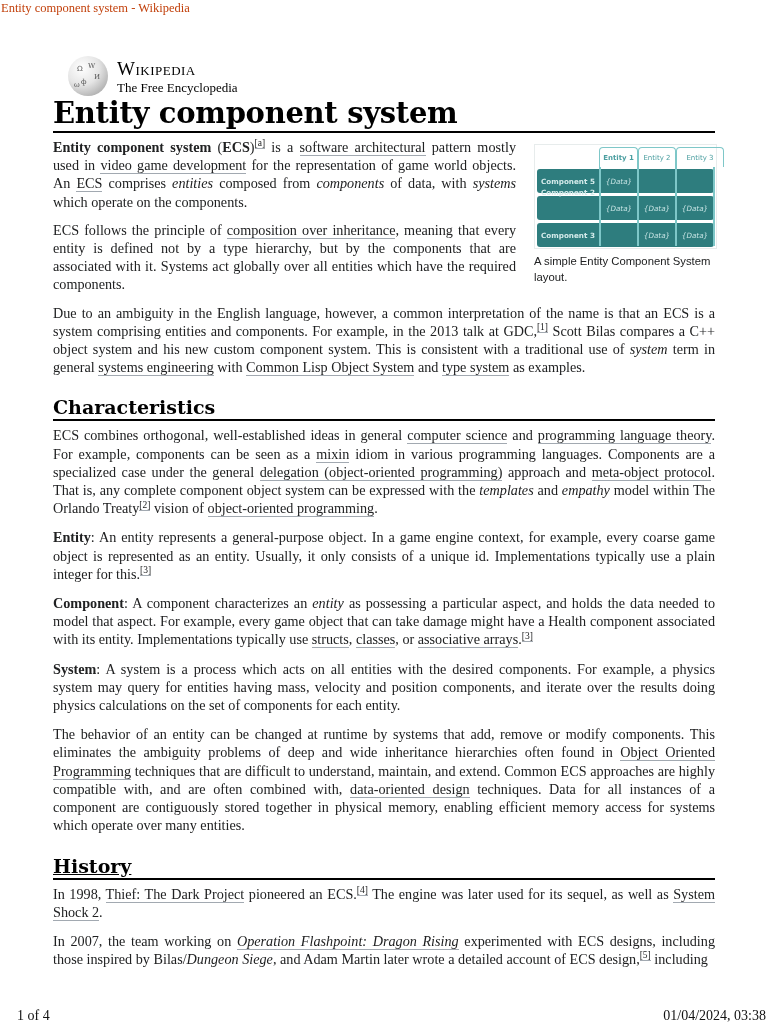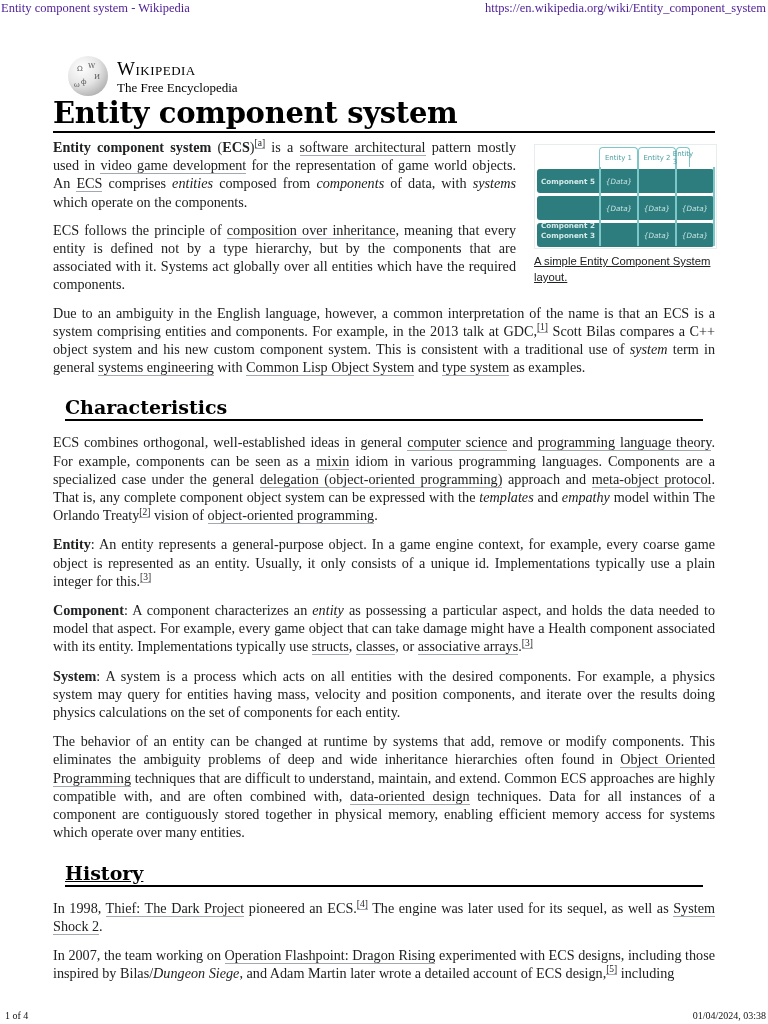--- a/index.html
+++ b/index.html
@@ -3,27 +3,27 @@
 <meta charset="utf-8">
 <style>
   html, body { margin: 0; padding: 0; }
   body {
     width: 768px; height: 1024px; position: relative; overflow: hidden;
     background: #ffffff; color: #202122;
     font-family: "Liberation Serif", "DejaVu Serif", serif;
   }
   .print-header {
     position: absolute; top: 0; left: 0; right: 0; height: 16px;
-    font-size: 12.5px; line-height: 16px; color: #4c1d95;
+    font-size: 12.5px; line-height: 16px; color: #c2410c;
   }
   .print-header .title { position: absolute; left: 1px; top: 0; }
   .print-header .url { position: absolute; right: 2px; top: 0; }
   .print-footer {
-    position: absolute; bottom: 0; left: 4px; right: 0; height: 16px;
-    font-size: 10px; line-height: 16px; color: #111;
+    position: absolute; bottom: 0; left: 16px; right: 0; height: 16px;
+    font-size: 14px; line-height: 16px; color: #111;
   }
   .print-footer .page { position: absolute; left: 1px; top: 0; }
   .print-footer .date { position: absolute; right: 2px; top: 0; }
 
   .logo { position: absolute; left: 68px; top: 56px; width: 170px; height: 40px; }
   .globe {
     position: absolute; left: 0; top: 0; width: 40px; height: 40px; border-radius: 50%;
     background: radial-gradient(circle at 35% 30%, #ffffff 0%, #e5e5e5 45%, #a8a8a8 85%, #8a8a8a 100%);
   }
   .globe .piece {
@@ -44,40 +44,39 @@
     font-family: "DejaVu Serif", serif; letter-spacing: -0.3px;
     border-bottom: 2px solid #000; padding-bottom: 1px;
   }
   p {
     margin: 0; font-size: 14.2px; line-height: 18.2px; text-align: justify; color: #202122;
   }
   a.wl { color: #202122; text-decoration: none; border-bottom: 1px solid #a2a9b1; }
   sup.ref { font-size: 9.5px; line-height: 0; vertical-align: super; }
   sup.ref a { color: #202122; text-decoration: none; border-bottom: 1px solid #a2a9b1; }
   h2.section {
-    margin: 12px; font-size: 19px; font-weight: bold; line-height: 24px; color: #000;
+    margin: 0; font-size: 19px; font-weight: bold; line-height: 24px; color: #000;
     font-family: "DejaVu Serif", serif; border-bottom: 2px solid #000; padding-bottom: 0;
   }
 
   .figure { float: right; width: 181px; margin: 11px 0 6px 18px; }
   .ecs-table { width: 181px; height: 103px; position: relative; background: #fff; border: 1px solid #e7ecec; }
   .cell { position: absolute; box-sizing: border-box; font-family: "DejaVu Sans", sans-serif; font-size: 7.2px; color: #d9eeee; display: flex; align-items: center; justify-content: center; }
   .row-bg { position: absolute; left: 2px; width: 177px; height: 24px; background: #2e7d7e; border-radius: 3px; }
   .col-hdr { position: absolute; top: 2px; height: 20px; border: 1.5px solid #7ec7c8; border-bottom: none; border-radius: 4px 4px 0 0; color: #4a9ea0; font-family: "DejaVu Sans", sans-serif; font-size: 7px; display: flex; align-items: center; justify-content: center; box-sizing: border-box; }
   .col-line { position: absolute; top: 22px; width: 1.5px; height: 79px; background: #7ec7c8; }
   .data { font-style: italic; color: #c7e4e4; }
   .comp-lbl { font-weight: bold; color: #d5ebeb; }
-  .caption { font-family: "Liberation Sans", "DejaVu Sans", sans-serif; font-size: 11.3px; line-height: 16px; color: #202122; margin-top: 4px; text-decoration: underline; }
+  .caption { font-family: "Liberation Sans", "DejaVu Sans", sans-serif; font-size: 11.3px; line-height: 16px; color: #202122; margin-top: 4px; }
 </style>
 </head>
 <body>
 
 <div class="print-header">
   <span class="title">Entity component system - Wikipedia</span>
-  <span class="url">https://en.wikipedia.org/wiki/Entity_component_system</span>
 </div>
 
 <div class="logo">
   <div class="globe">
     <span class="piece" style="left:9px;top:9px;">Ω</span>
     <span class="piece" style="left:20px;top:6px;">W</span>
     <span class="piece" style="left:26px;top:17px;">И</span>
     <span class="piece" style="left:13px;top:22px;">ф</span>
     <span class="piece" style="left:6px;top:25px;">ω</span>
   </div>
@@ -87,34 +86,34 @@
 
 <div class="content">
   <h1 class="page-title">Entity component system</h1>
 
   <div class="figure">
     <div class="ecs-table">
       <div class="row-bg" style="top:24px;"></div>
       <div class="row-bg" style="top:51px;"></div>
       <div class="row-bg" style="top:78px;"></div>
 
-      <div class="col-hdr" style="left:64px;width:39px;">Entity 1</div>
+      <div class="col-hdr" style="left:64px;width:39px;font-weight:bold;">Entity 1</div>
       <div class="col-hdr" style="left:103px;width:38px;">Entity 2</div>
-      <div class="col-hdr" style="left:141px;width:14px;">Entity 3</div>
+      <div class="col-hdr" style="left:141px;width:48px;">Entity 3</div>
       <div class="col-line" style="left:64px;"></div>
       <div class="col-line" style="left:102px;"></div>
       <div class="col-line" style="left:140px;"></div>
       <div class="col-line" style="left:178px;"></div>
 
       <div class="cell comp-lbl" style="left:2px;top:24px;width:62px;height:24px;">Component 5</div>
       <div class="cell data" style="left:66px;top:24px;width:36px;height:24px;">{Data}</div>
       <div class="cell data" style="left:104px;top:24px;width:36px;height:24px;"></div>
       <div class="cell data" style="left:142px;top:24px;width:36px;height:24px;"></div>
 
-      <div class="cell comp-lbl" style="left:2px;top:68px;width:62px;height:24px;">Component 2</div>
+      <div class="cell comp-lbl" style="left:2px;top:35px;width:62px;height:24px;">Component 2</div>
       <div class="cell data" style="left:66px;top:51px;width:36px;height:24px;">{Data}</div>
       <div class="cell data" style="left:104px;top:51px;width:36px;height:24px;">{Data}</div>
       <div class="cell data" style="left:142px;top:51px;width:36px;height:24px;">{Data}</div>
 
       <div class="cell comp-lbl" style="left:2px;top:78px;width:62px;height:24px;">Component 3</div>
       <div class="cell data" style="left:66px;top:78px;width:36px;height:24px;"></div>
       <div class="cell data" style="left:104px;top:78px;width:36px;height:24px;">{Data}</div>
       <div class="cell data" style="left:142px;top:78px;width:36px;height:24px;">{Data}</div>
     </div>
     <div class="caption">A simple Entity Component System layout.</div>
@@ -135,19 +134,19 @@
   <p style="margin-top:11px;"><b>Component</b><span>: A component characterizes an </span><i>entity</i><span> as possessing a particular aspect, and holds the data needed to model that aspect. For example, every game object that can take damage might have a Health component associated with its entity. Implementations typically use </span><a class="wl">structs</a><span>, </span><a class="wl">classes</a><span>, or </span><a class="wl">associative arrays</a><span>.</span><sup class="ref"><a>[3]</a></sup></p>
 
   <p style="margin-top:11px;"><b>System</b><span>: A system is a process which acts on all entities with the desired components. For example, a physics system may query for entities having mass, velocity and position components, and iterate over the results doing physics calculations on the set of components for each entity.</span></p>
 
   <p style="margin-top:11px;"><span>The behavior of an entity can be changed at runtime by systems that add, remove or modify components. This eliminates the ambiguity problems of deep and wide inheritance hierarchies often found in </span><a class="wl">Object Oriented Programming</a><span> techniques that are difficult to understand, maintain, and extend. Common ECS approaches are highly compatible with, and are often combined with, </span><a class="wl">data-oriented design</a><span> techniques. Data for all instances of a component are contiguously stored together in physical memory, enabling efficient memory access for systems which operate over many entities.</span></p>
 
   <h2 class="section" style="margin-top:19px;text-decoration:underline;">History</h2>
 
   <p style="margin-top:5px;"><span>In 1998, </span><a class="wl">Thief: The Dark Project</a><span> pioneered an ECS.</span><sup class="ref"><a>[4]</a></sup><span> The engine was later used for its sequel, as well as </span><a class="wl">System Shock 2</a><span>.</span></p>
 
-  <p style="margin-top:11px;"><span>In 2007, the team working on </span><a class="wl" style="">Operation Flashpoint: Dragon Rising</a><span> experimented with ECS designs, including those inspired by Bilas/</span><i>Dungeon Siege</i><span>, and Adam Martin later wrote a detailed account of ECS design,</span><sup class="ref"><a>[5]</a></sup><span> including</span></p>
+  <p style="margin-top:11px;"><span>In 2007, the team working on </span><a class="wl" style="font-style:italic;">Operation Flashpoint: Dragon Rising</a><span> experimented with ECS designs, including those inspired by Bilas/</span><i>Dungeon Siege</i><span>, and Adam Martin later wrote a detailed account of ECS design,</span><sup class="ref"><a>[5]</a></sup><span> including</span></p>
 </div>
 
 <div class="print-footer">
   <span class="page">1 of 4</span>
   <span class="date">01/04/2024, 03:38</span>
 </div>
 
 </body></html>

